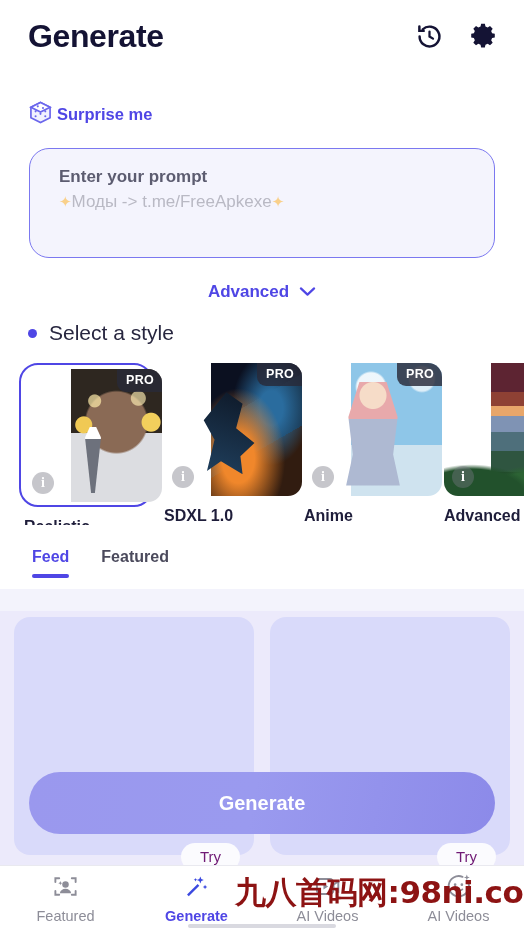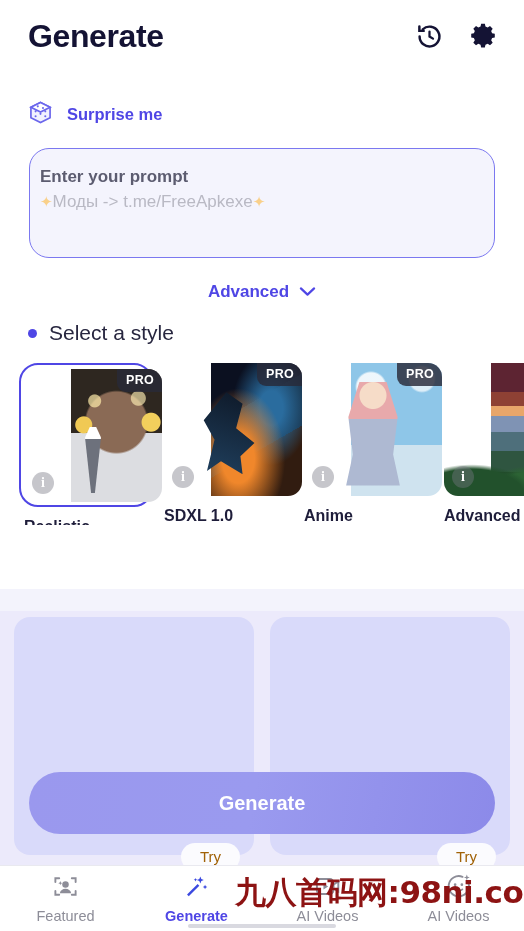--- a/index.html
+++ b/index.html
@@ -55,39 +55,39 @@
     width: 524px;
     height: 32px;
     display: flex;
     align-items: center;
     justify-content: space-between;
     padding: 0 26px 0 28px;
   }
   .action-chip {
     display: flex;
     align-items: center;
-    gap: 14px;
+    gap: 4px;
     cursor: pointer;
   }
   .action-label {
     font-size: 16.5px;
     font-weight: bold;
     color: #4f46e5;
   }
   .dice-ico, .img-ico { flex: 0 0 auto; display:block; }
 
   
   .prompt-box {
     position: absolute;
     top: 148px; left: 29px;
     width: 466px; height: 110px;
     background: #f4f4fd;
     border: 1.6px solid #7b78f0;
     border-radius: 20px;
-    padding: 16px 10px;
+    padding: 16px 29px;
     cursor: text;
   }
   .prompt-title {
     font-size: 17px;
     font-weight: bold;
     color: #5c5c70;
     line-height: 24px;
   }
   .prompt-watermark {
     font-size: 17px;
@@ -300,21 +300,21 @@
     width: 100%;
     height: 238px;
     border-radius: 16px;
     background: #d9dafa;
     position: relative;
   }
   .try-pill {
     position: absolute;
     bottom: -16px; right: 14px;
     background: #fbfbfe;
-    color: #a16207;
+    color: #701a75;
     font-size: 15px;
     border-radius: 14px;
     padding: 5px 19px 6px 19px;
     cursor: pointer;
   }
 
   
   .generate-btn {
     position: absolute;
     left: 29px; top: 772px;
@@ -478,20 +478,24 @@
         <div class="thumb">
           <div class="art-advanced"></div>
           <div class="info-ico">i</div>
         </div>
       </div>
       <div class="style-name">Advanced</div>
     </div>
 
   </div>
 
+  <div class="tabs">
+    <div class="tab active">Feed</div>
+    <div class="tab">Featured</div>
+  </div>
 
   <div class="feed">
     <div class="feed-col">
       <div class="skeleton-card">
         <div class="try-pill">Try</div>
       </div>
     </div>
     <div class="feed-col">
       <div class="skeleton-card">
         <div class="try-pill">Try</div>

